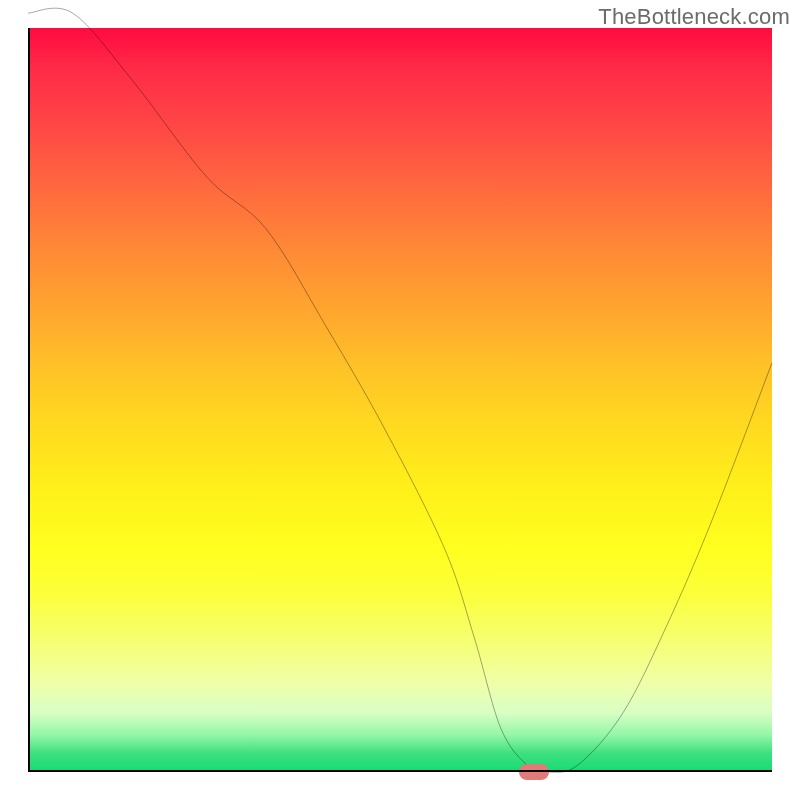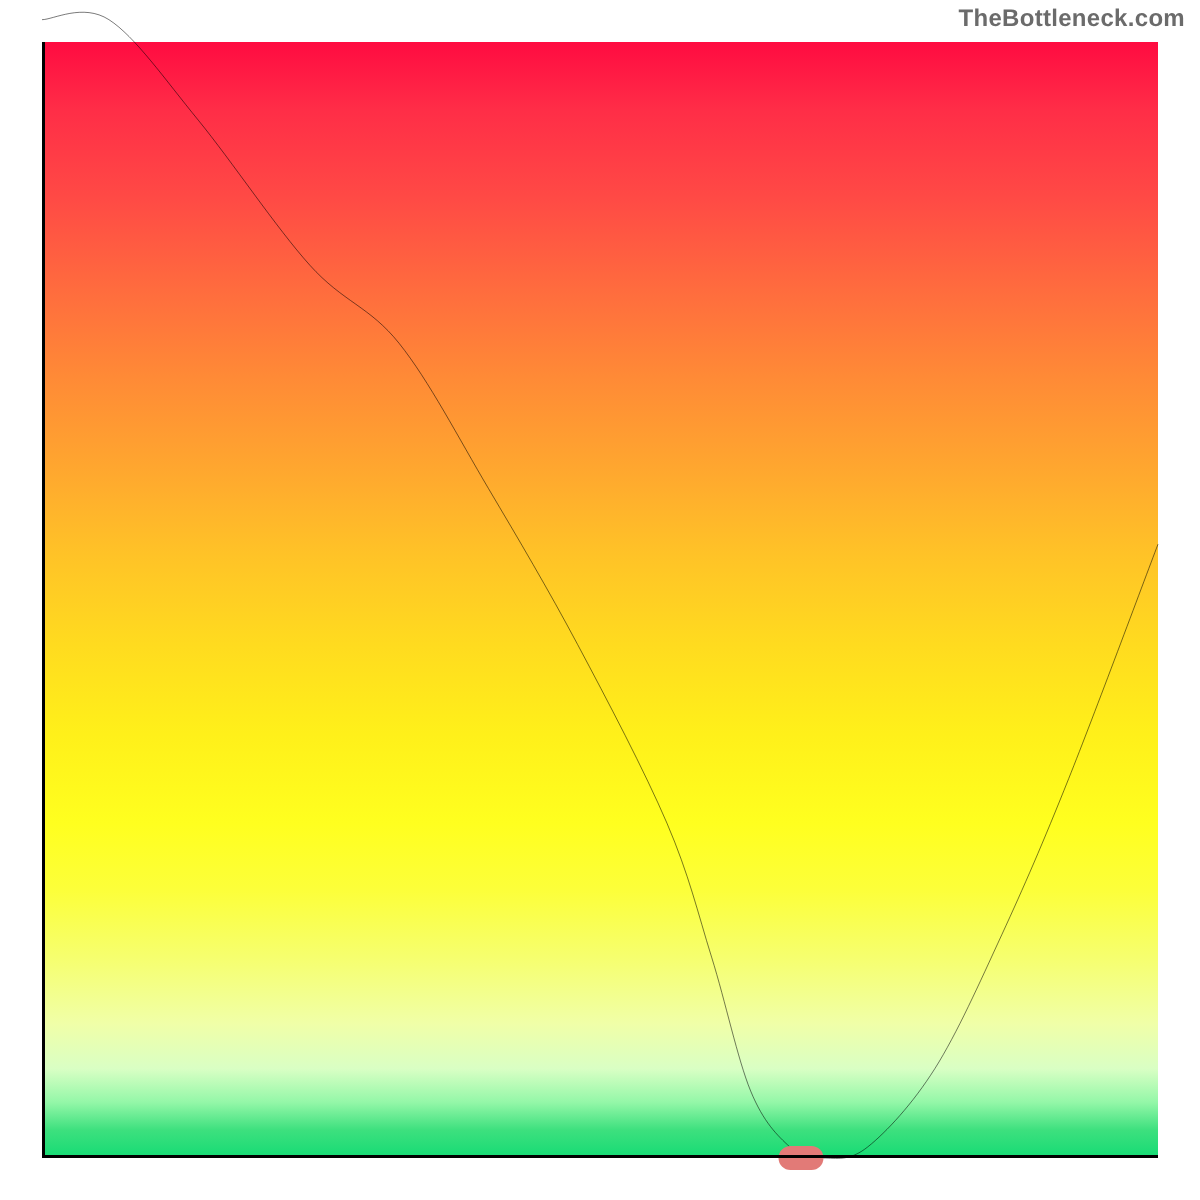--- a/index.html
+++ b/index.html
@@ -14,22 +14,22 @@
   .chart-container {
     position: relative;
     width: 800px;
     height: 800px;
   }
   .watermark {
     position: absolute;
     top: 4px;
     right: 10px;
     color: #6b6b6b;
-    font-size: 16px;
-    font-weight: 700;
+    font-size: 22px;
+    font-weight: 400;
     letter-spacing: 0.2px;
     z-index: 10;
   }
   .plot-area {
     position: absolute;
     left: 28px;
     top: 28px;
     width: 744px;
     height: 744px;
     box-sizing: border-box;

